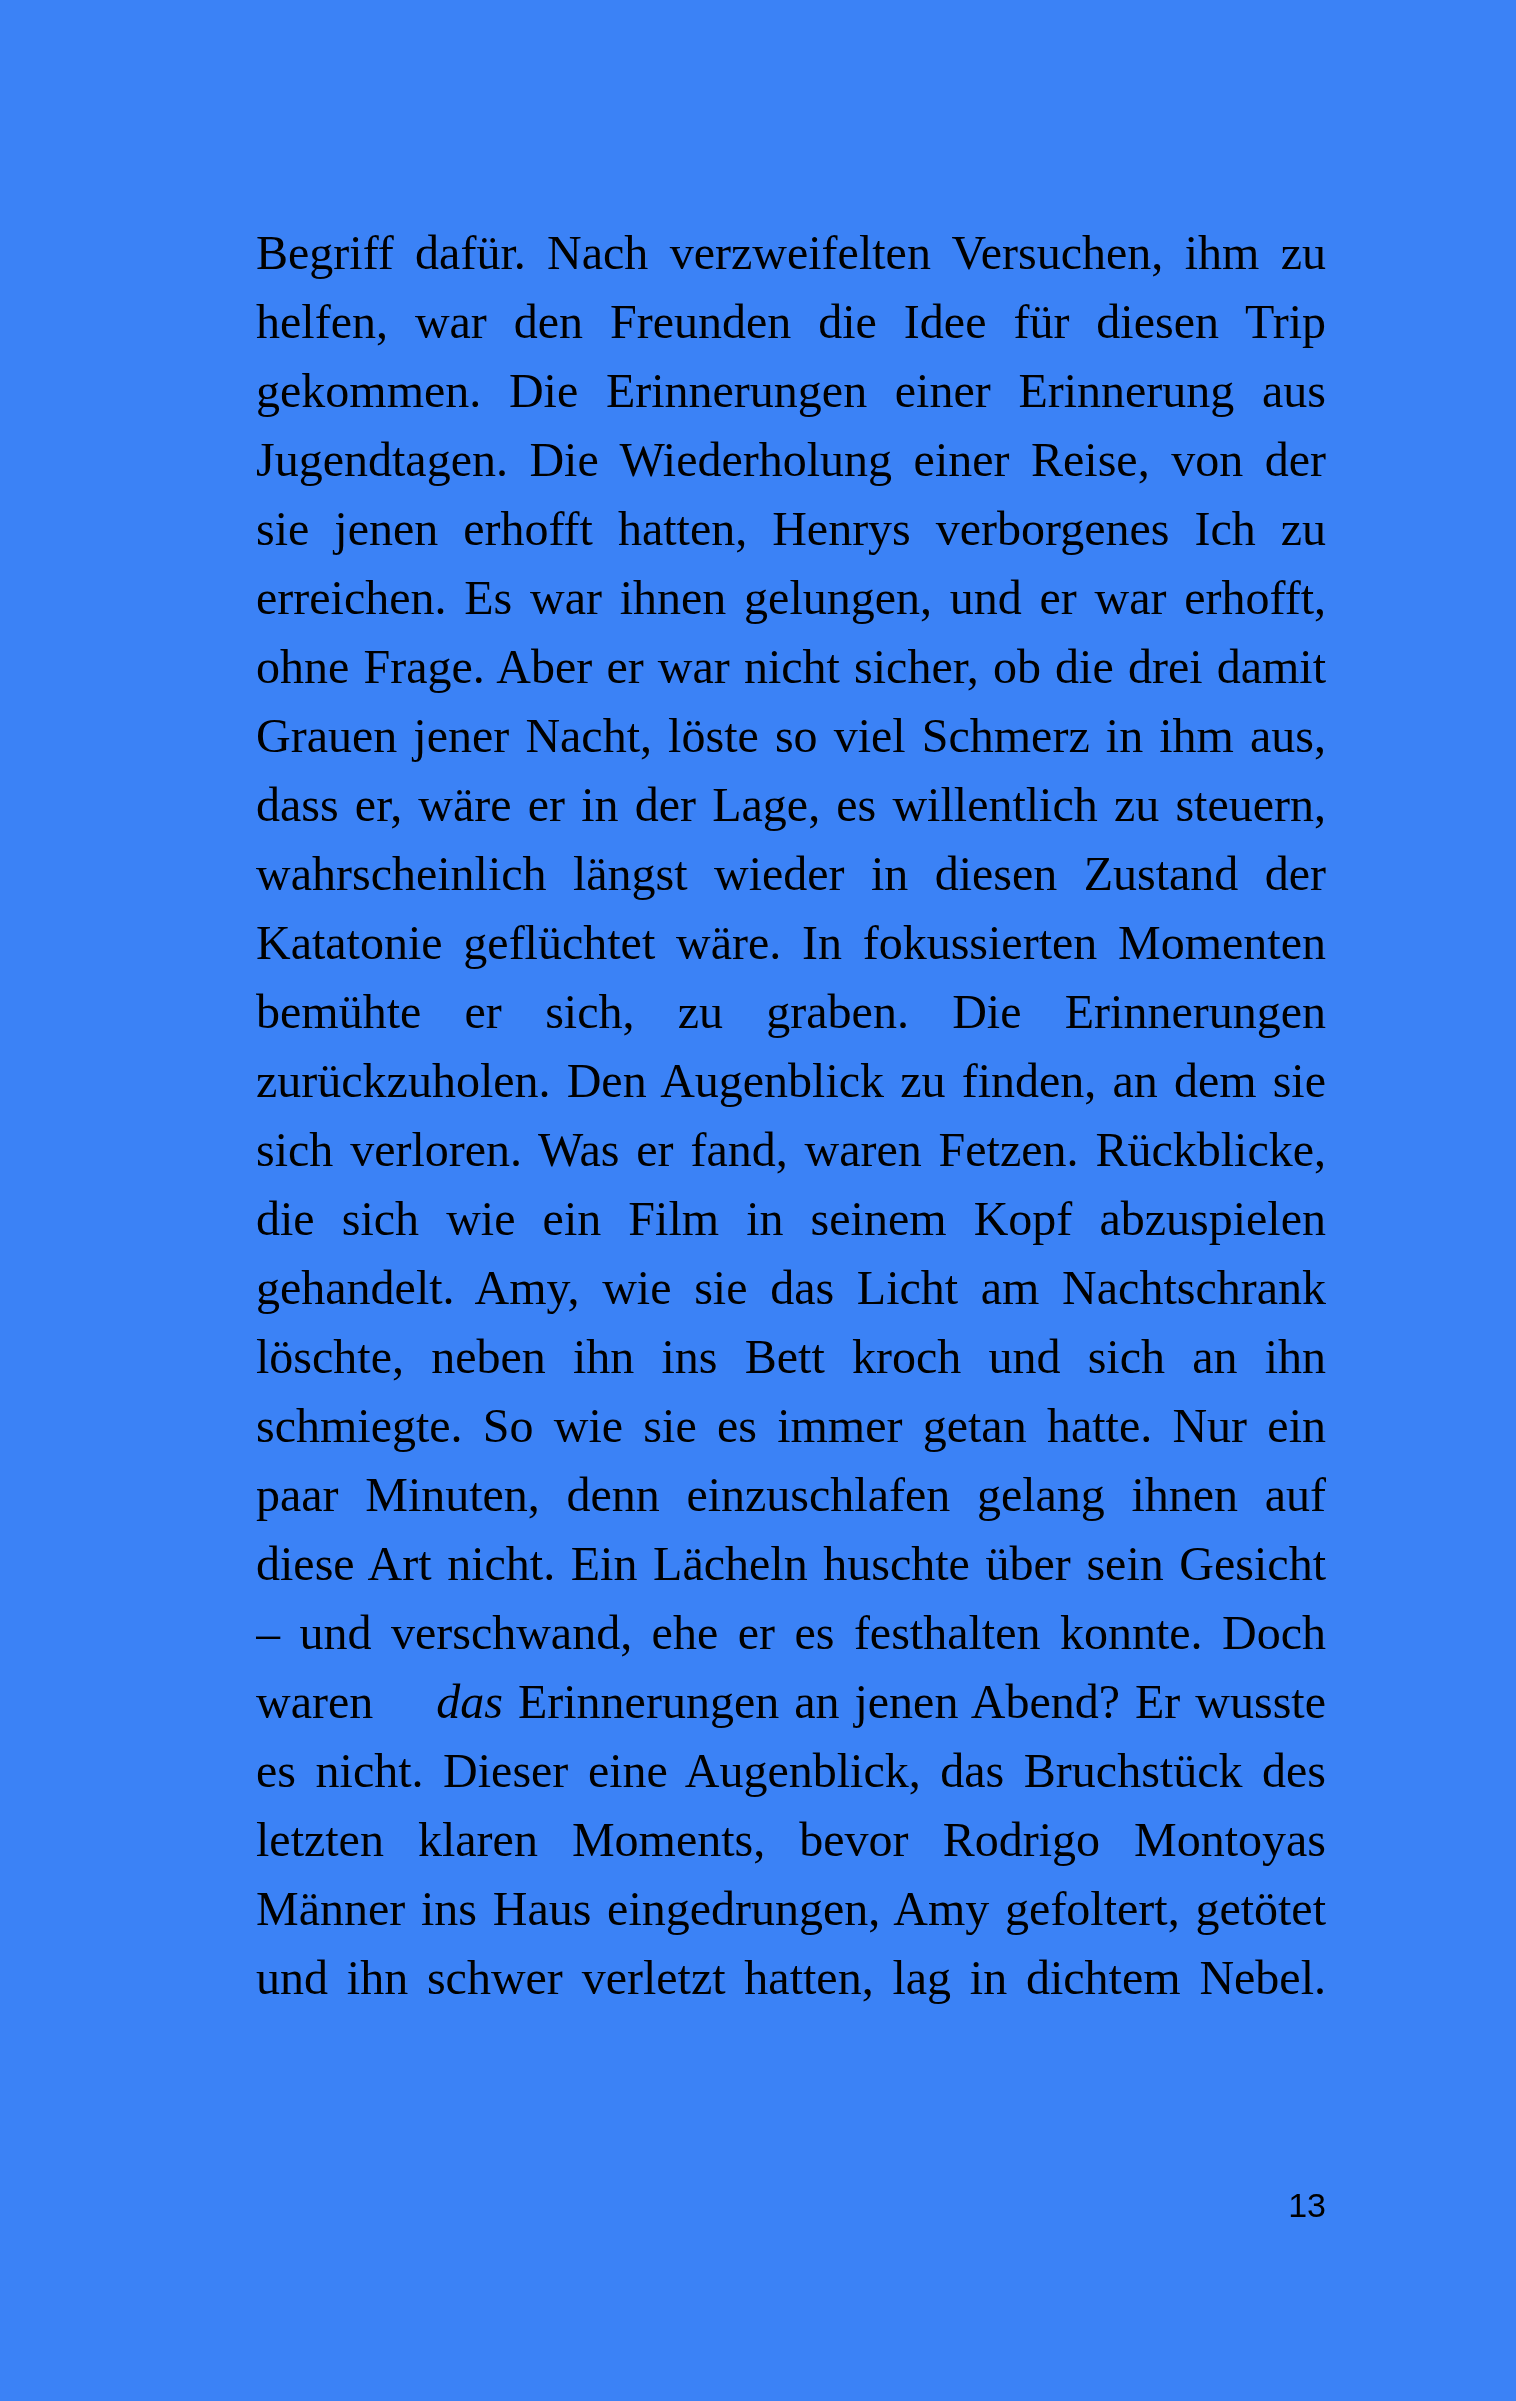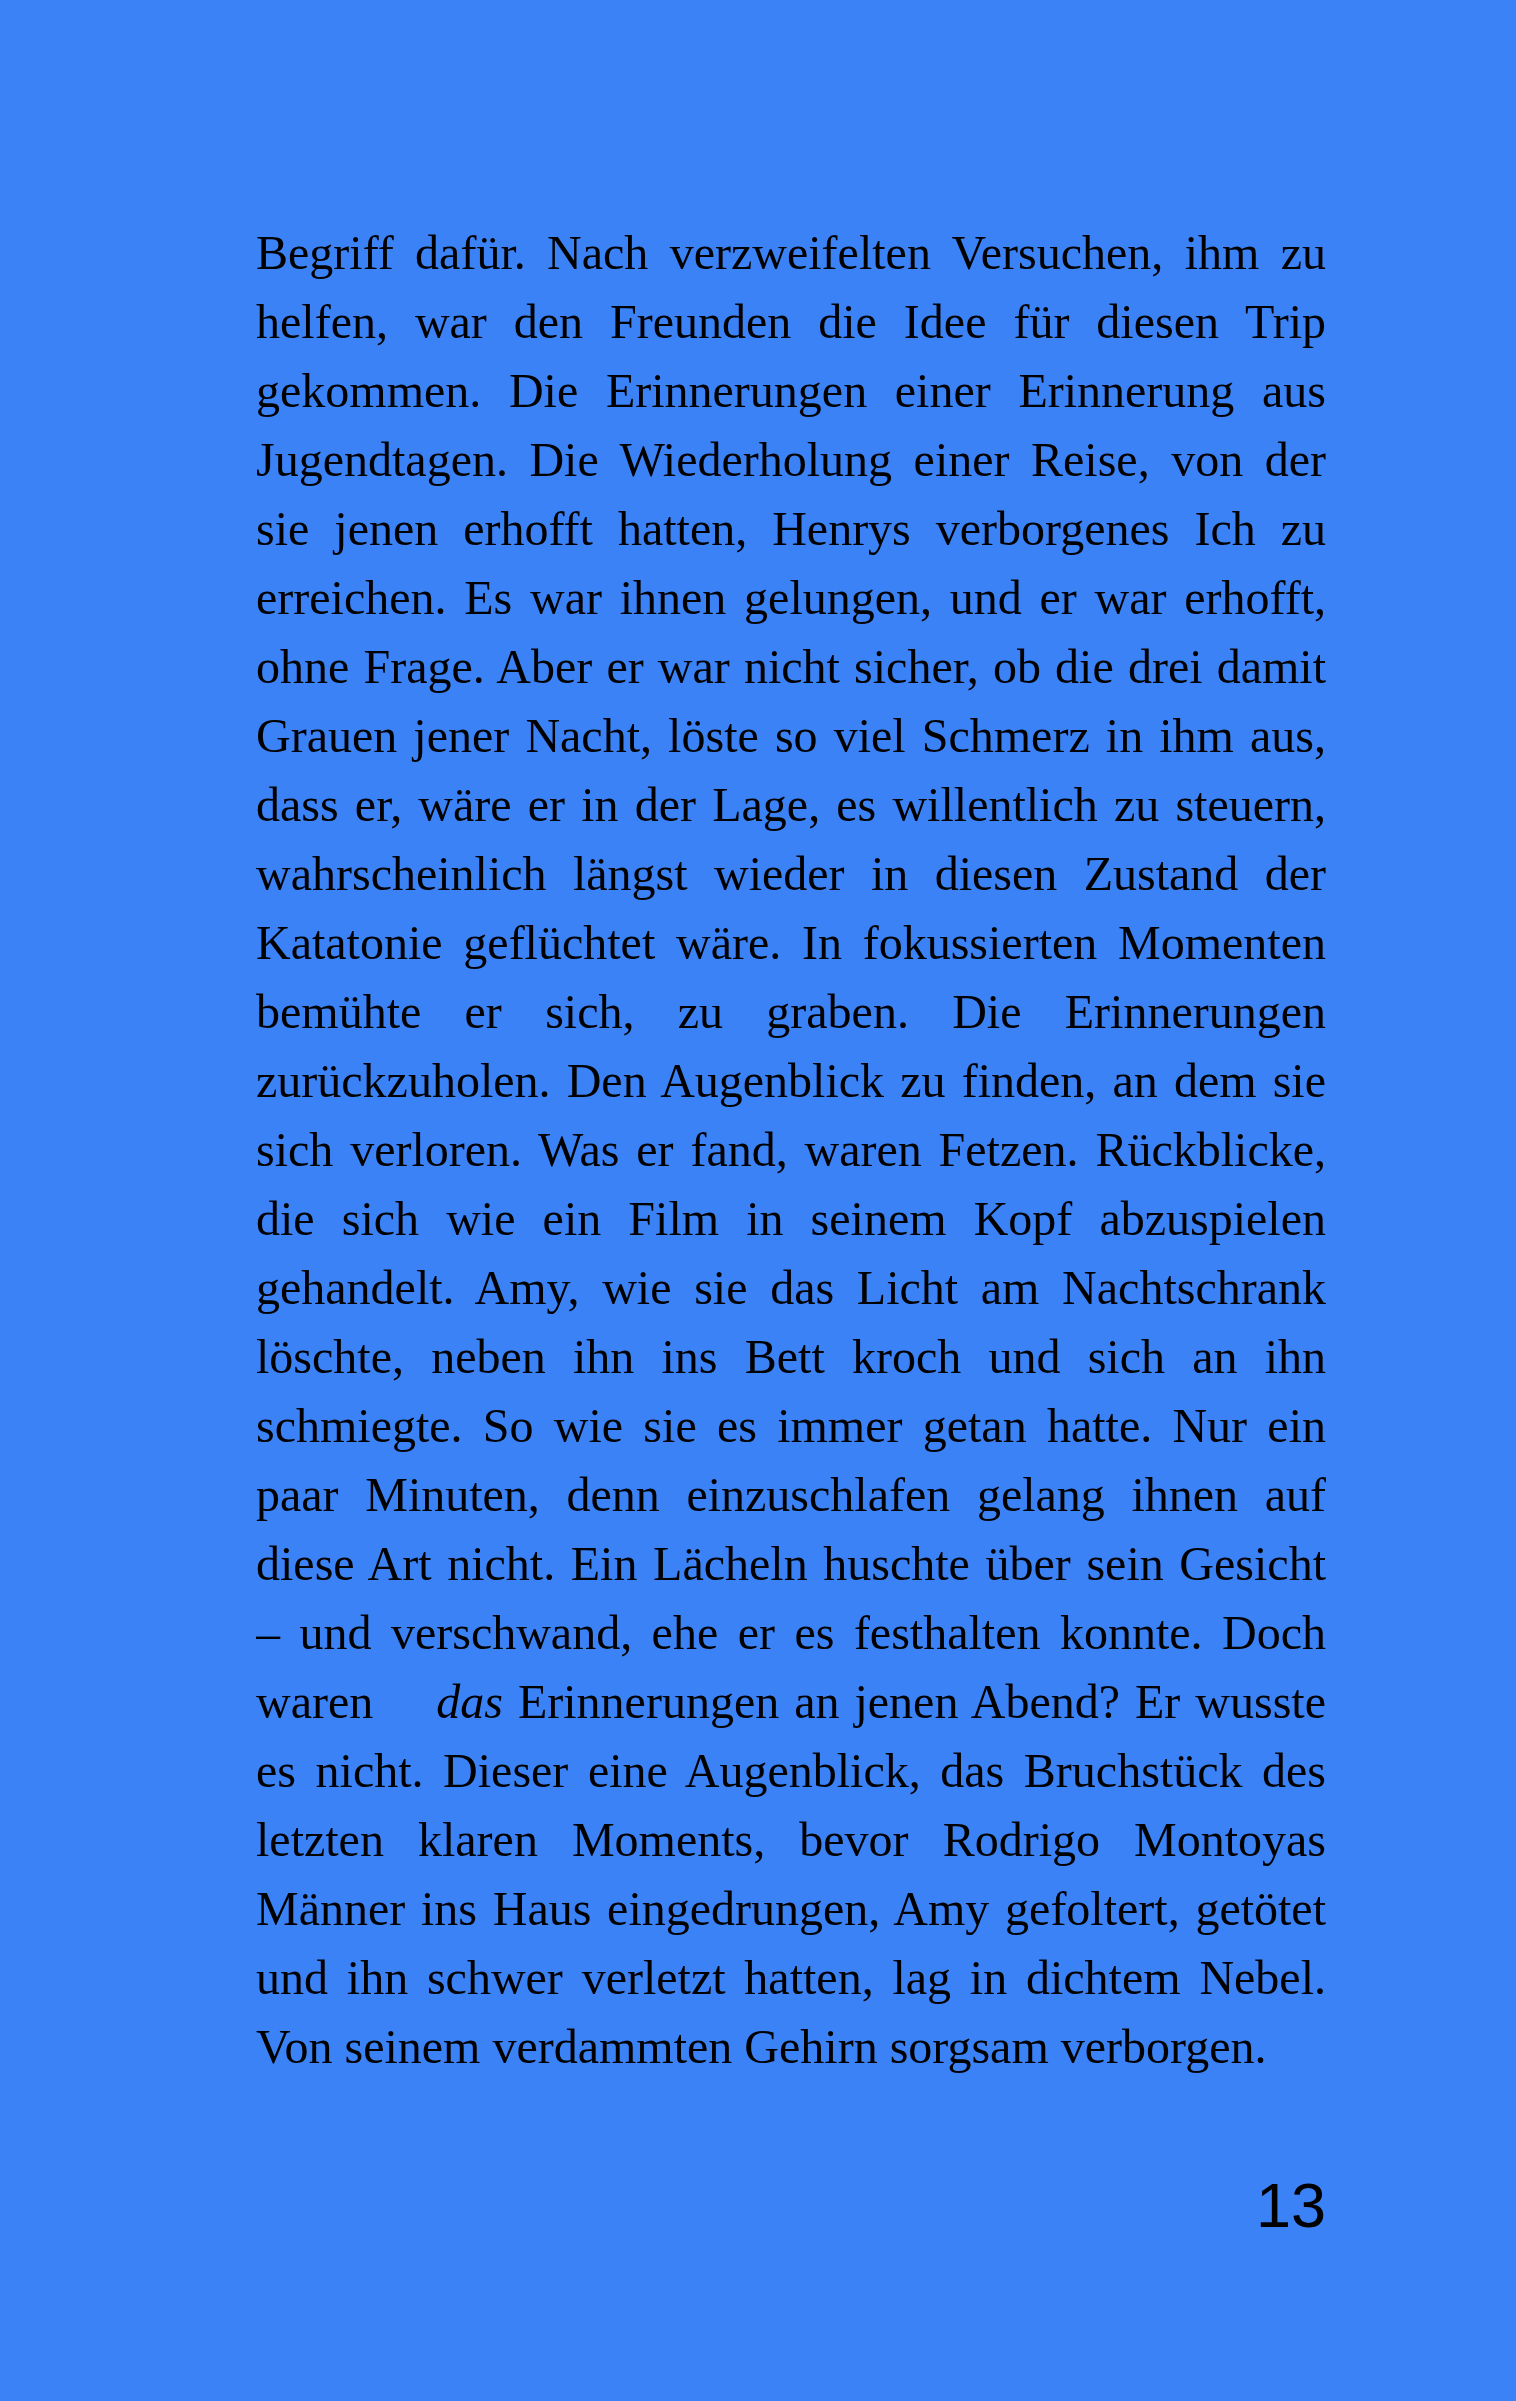--- a/index.html
+++ b/index.html
@@ -36,21 +36,21 @@
   }
   .line em {
     font-style: italic;
     margin-left: 48px;
   }
   .pagenum {
     position: absolute;
     top: 2181px;
     right: 191px;
     font-family: "Liberation Sans", sans-serif;
-    font-size: 63px;
+    font-size: 34px;
     line-height: 49px;
     color: #000000;
   }
 </style>
 </head>
 <body>
 
 <div class="page">
   <div class="textblock">
       <div class="line">Begriff dafür. Nach verzweifelten Versuchen, ihm zu</div>
@@ -72,17 +72,16 @@
       <div class="line">löschte, neben ihn ins Bett kroch und sich an ihn</div>
       <div class="line">schmiegte. So wie sie es immer getan hatte. Nur ein</div>
       <div class="line">paar Minuten, denn einzuschlafen gelang ihnen auf</div>
       <div class="line">diese Art nicht. Ein Lächeln huschte über sein Gesicht</div>
       <div class="line">– und verschwand, ehe er es festhalten konnte. Doch</div>
       <div class="line"><span>waren </span><em>das</em><span> Erinnerungen an jenen Abend? Er wusste</span></div>
       <div class="line">es nicht. Dieser eine Augenblick, das Bruchstück des</div>
       <div class="line">letzten klaren Moments, bevor Rodrigo Montoyas</div>
       <div class="line">Männer ins Haus eingedrungen, Amy gefoltert, getötet</div>
       <div class="line">und ihn schwer verletzt hatten, lag in dichtem Nebel.</div>
-      <div class="line last">Von seinem verdammten Gehirn sorgsam verborgen.</div>
     </div>
   <div class="pagenum">13</div>
 </div>
 
 
 </body></html>

